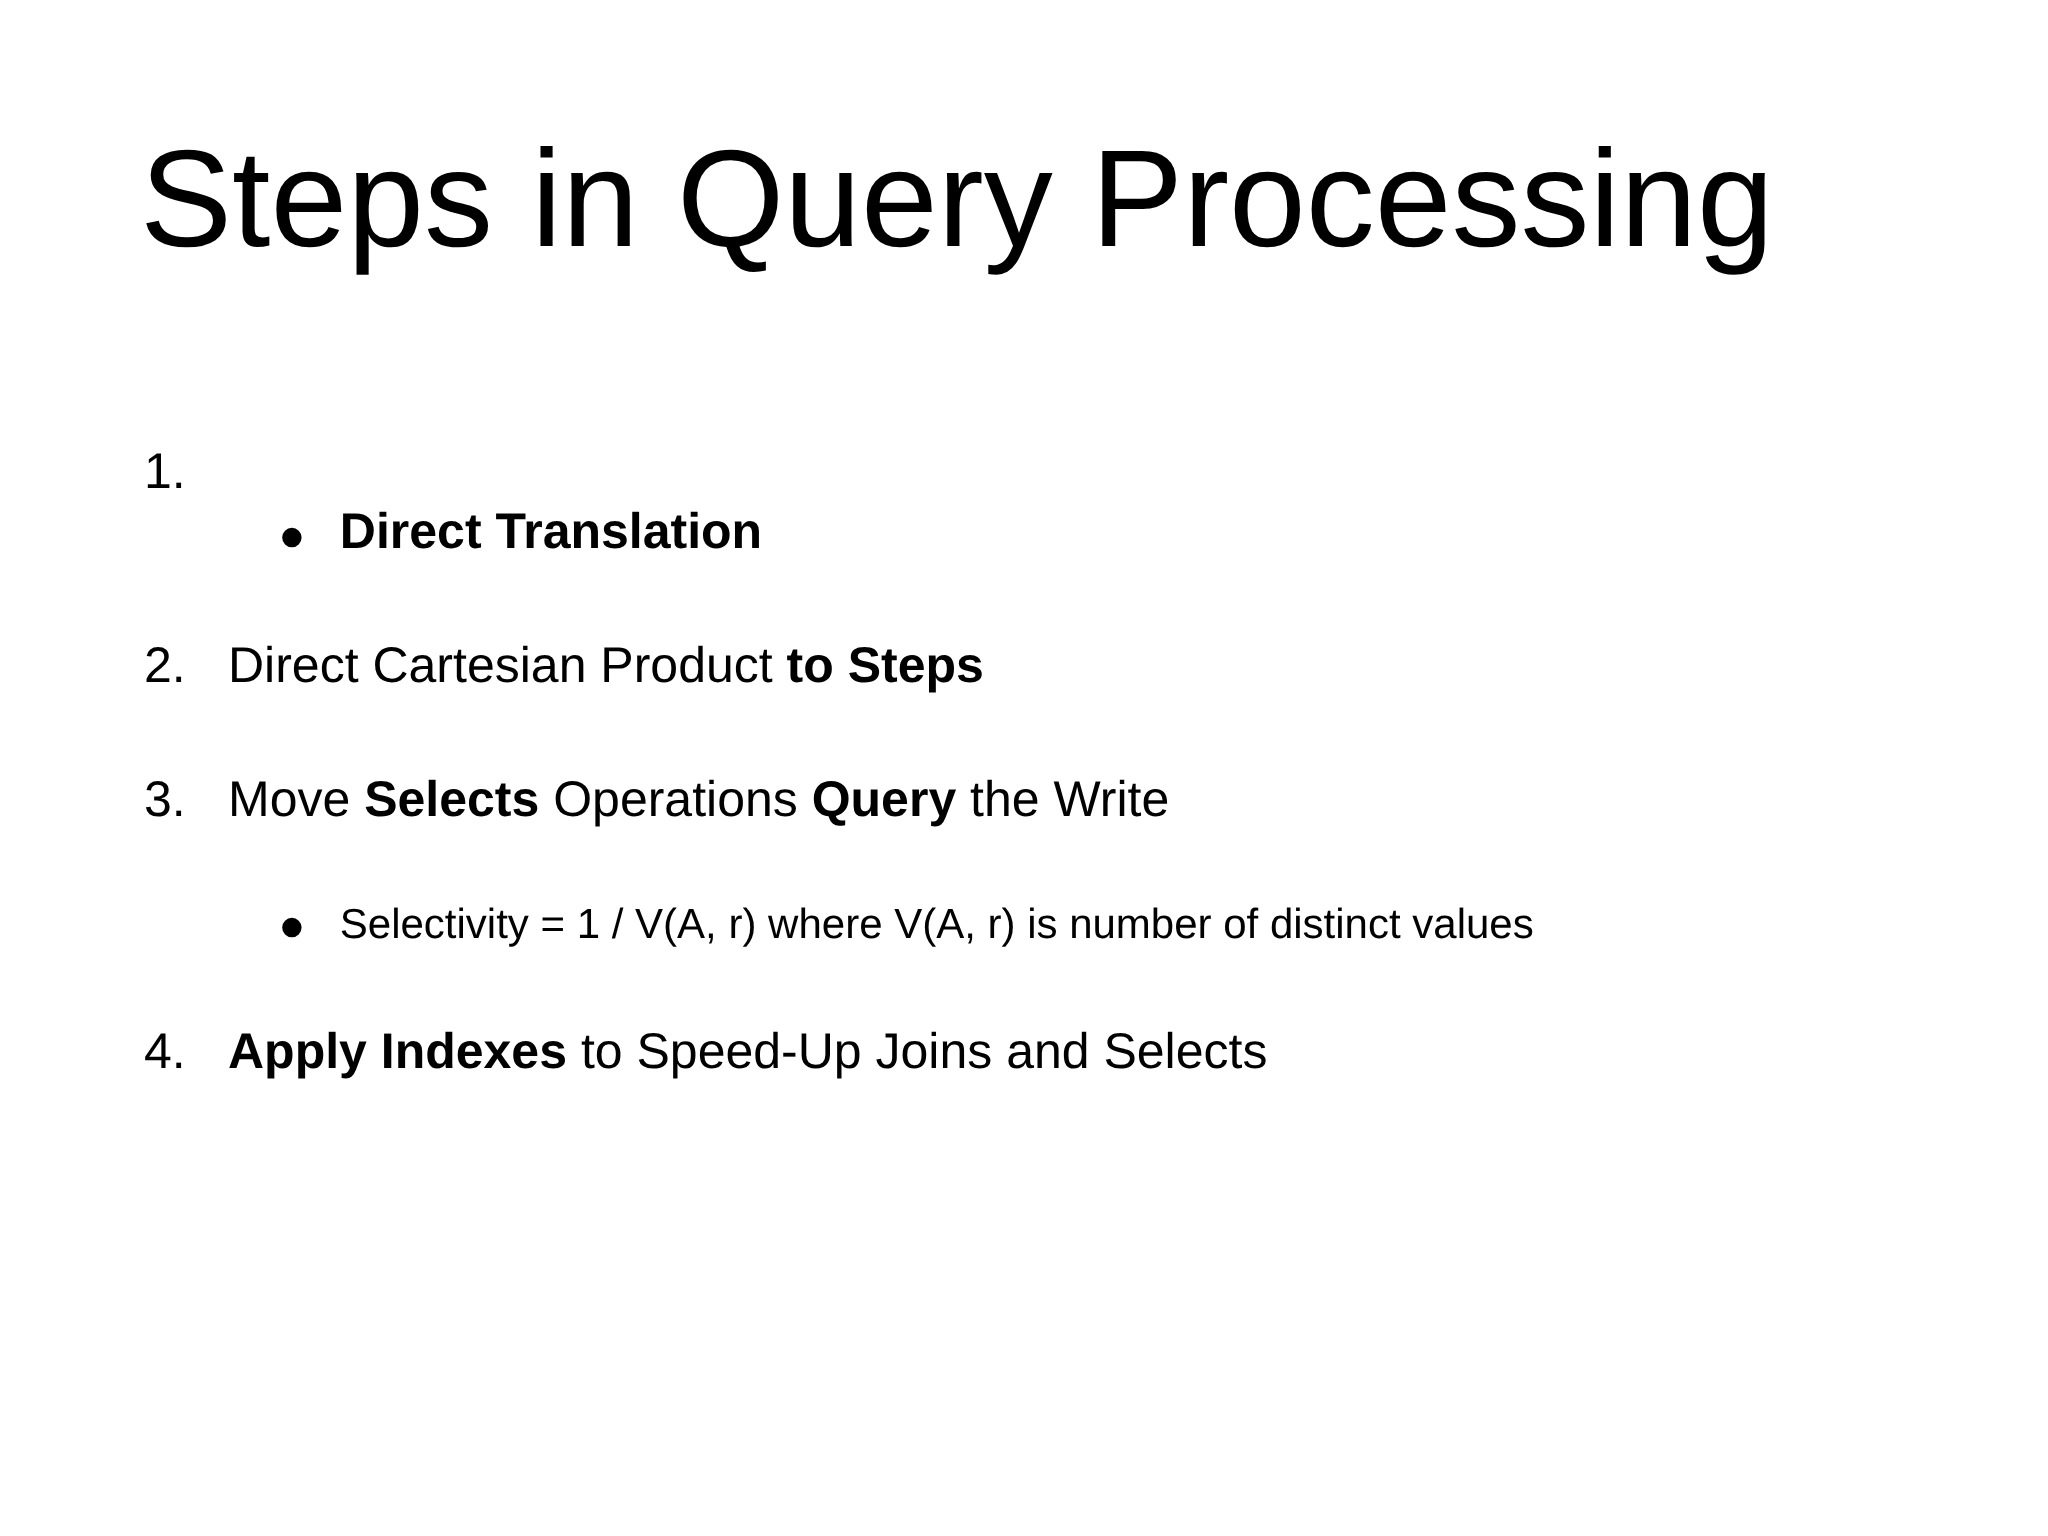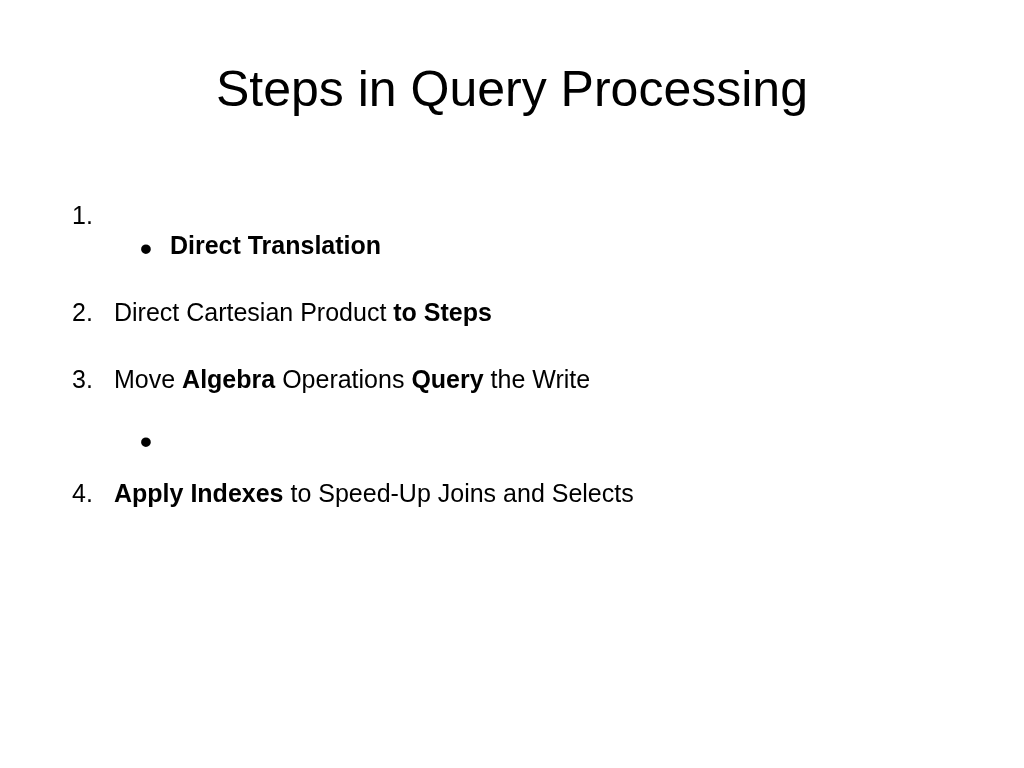--- a/index.html
+++ b/index.html
@@ -10,23 +10,22 @@
     body {
       width: 1024px;
       height: 768px;
       background: #ffffff;
       font-family: Arial, Helvetica, sans-serif;
       color: #000000;
       padding: 60px 70px 40px 70px;
       position: relative;
     }
     .title {
-      font-size: 50px;
+      font-size: 69px;
       font-weight: normal;
-      text-align: center;
       margin-bottom: 80px;
       letter-spacing: 0px;
     }
     .list {
       padding-left: 0px;
     }
     .item {
       display: flex;
       margin-bottom: 32px;
       font-size: 25px;
@@ -85,23 +84,24 @@
   <div class="item">
     <div class="item-number">2.</div>
     <div class="item-content">
       <span>Direct Cartesian Product </span><span class="bold">to Steps</span>
     </div>
   </div>
 
   <div class="item">
     <div class="item-number">3.</div>
     <div class="item-content">
-      <span>Move </span><span class="bold">Algebra</span><span> Operations </span><span class="bold">Query</span><span> the Write</span>
+      <span>Move </span><span class="bold">Selects</span><span> Operations </span><span class="bold">Query</span><span> the Write</span>
       <div class="sub-item">
         <span class="bullet">•</span>
+        <span class="sub-text-small">Selectivity = 1 / V(A, r)  where V(A, r) is number of distinct values</span>
       </div>
     </div>
   </div>
 
   <div class="item">
     <div class="item-number">4.</div>
     <div class="item-content">
       <span class="bold">Apply Indexes</span><span> to Speed-Up Joins and Selects</span>
     </div>
   </div>

